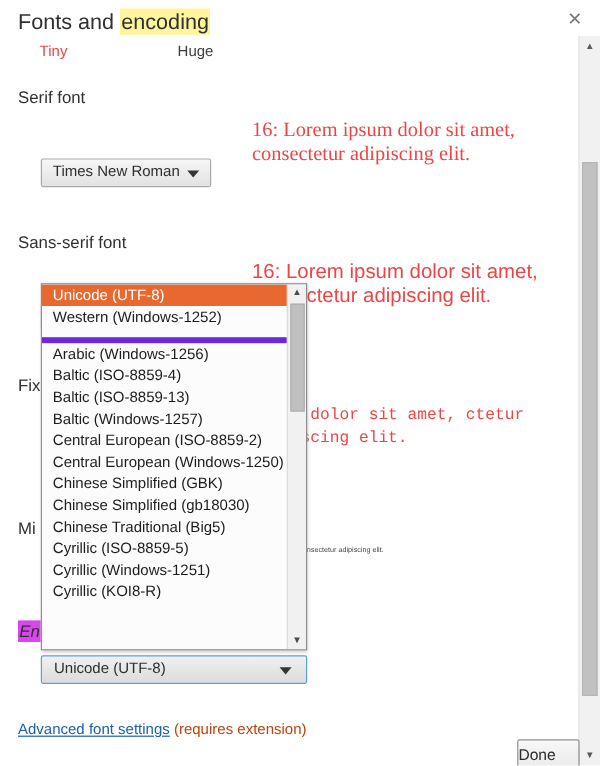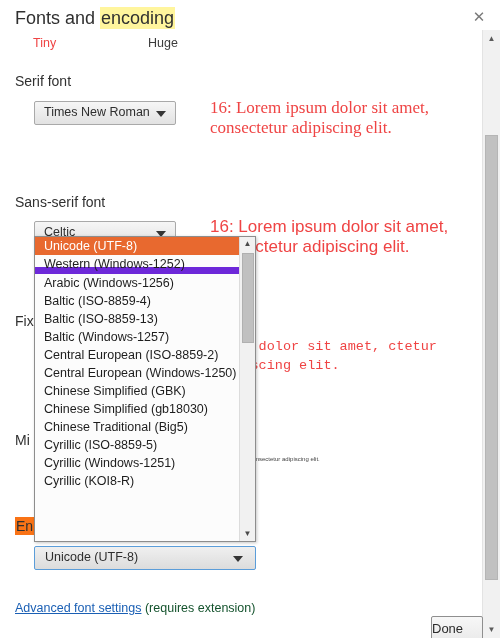--- a/index.html
+++ b/index.html
@@ -103,34 +103,35 @@
     left: 15px;
     font-size: 14px;
     color: #303030;
     white-space: nowrap;
   }
   #label-serif      { top: 73px; }
   #label-sans       { top: 194px; }
   #label-fixed      { top: 313px; }
   #label-minsize    { top: 432px; }
   #label-encoding   { top: 518px; }
-  #label-encoding .hl-yellow { background: #f97316; }
+  #label-encoding .hl-yellow { background: #d946ef; font-style: italic; }
 
   
   .select-box {
     position: absolute;
     left: 34px;
     width: 142px; height: 24px;
     background: linear-gradient(#f6f6f6, #e2e2e2);
     border: 1px solid #a9a9a9;
     box-sizing: border-box;
     border-radius: 2px;
     font-size: 12.5px;
     color: #2e2e2e;
     cursor: pointer;
+    margin-top: 31px;
   }
   .select-box .txt {
     position: absolute;
     left: 9px; top: 3px;
     white-space: nowrap;
     overflow: hidden;
     width: 108px;
   }
   .select-box .caret {
     position: absolute;
@@ -221,22 +222,22 @@
     color: #1d1d1d;
     white-space: nowrap;
     cursor: default;
     box-sizing: border-box;
   }
   #dropdown-list li.selected {
     background: #e8692f;
     color: #ffffff;
   }
   #dropdown-list li.separator-after {
-    border-bottom: 7px solid #6d28d9;
-    height: 19px;
+    border-bottom: 5px solid #6d28d9;
+    height: 31px;
   }
 
   
   #dd-scrollbar {
     position: absolute;
     right: 0; top: 0;
     width: 16px; height: 304px;
     background: #f1f1f1;
     border-left: 1px solid #dcdcdc;
     box-sizing: border-box;
@@ -266,21 +267,21 @@
     left: 15px; top: 601px;
     font-size: 12.5px;
     white-space: nowrap;
   }
   #footer-link .lnk {
     color: #1a5fb4;
     text-decoration: underline;
     cursor: pointer;
   }
   #footer-link .note {
-    color: #14532d;
+    color: #c2410c;
   }
   #done-btn {
     position: absolute;
     left: 431px; top: 600px;
     width: 52px; height: 38px;
     background: linear-gradient(#f7f7f7, #e4e4e4);
     border: 1px solid #8f8f8f;
     box-sizing: border-box;
     border-radius: 2px;
     text-align: left;

